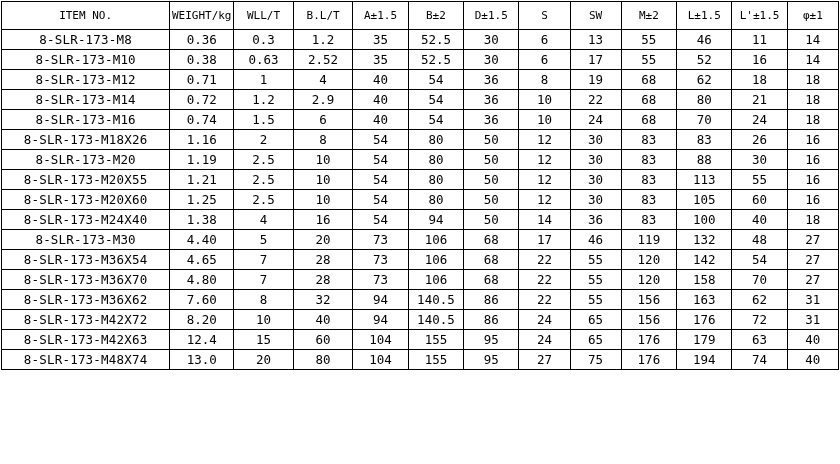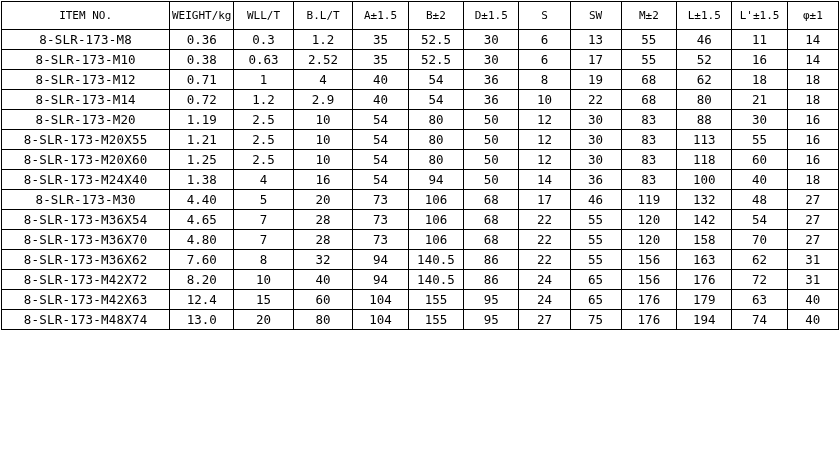--- a/index.html
+++ b/index.html
@@ -152,20 +152,50 @@
         <td class="dim">54</td>
         <td class="dim">36</td>
         <td class="dim">10</td>
         <td class="dim">22</td>
         <td class="dim">68</td>
         <td class="dim">80</td>
         <td class="dim">21</td>
         <td class="dim">18</td>
       </tr>
       <tr>
+        <td class="item-cell">8-SLR-173-M16</td>
+        <td class="val">0.74</td>
+        <td class="val">1.5</td>
+        <td class="val">6</td>
+        <td class="dim">40</td>
+        <td class="dim">54</td>
+        <td class="dim">36</td>
+        <td class="dim">10</td>
+        <td class="dim">24</td>
+        <td class="dim">68</td>
+        <td class="dim">70</td>
+        <td class="dim">24</td>
+        <td class="dim">18</td>
+      </tr>
+      <tr>
+        <td class="item-cell">8-SLR-173-M18X26</td>
+        <td class="val">1.16</td>
+        <td class="val">2</td>
+        <td class="val">8</td>
+        <td class="dim">54</td>
+        <td class="dim">80</td>
+        <td class="dim">50</td>
+        <td class="dim">12</td>
+        <td class="dim">30</td>
+        <td class="dim">83</td>
+        <td class="dim">83</td>
+        <td class="dim">26</td>
+        <td class="dim">16</td>
+      </tr>
+      <tr>
         <td class="item-cell">8-SLR-173-M20</td>
         <td class="val">1.19</td>
         <td class="val">2.5</td>
         <td class="val">10</td>
         <td class="dim">54</td>
         <td class="dim">80</td>
         <td class="dim">50</td>
         <td class="dim">12</td>
         <td class="dim">30</td>
         <td class="dim">83</td>
@@ -192,21 +222,21 @@
         <td class="item-cell">8-SLR-173-M20X60</td>
         <td class="val">1.25</td>
         <td class="val">2.5</td>
         <td class="val">10</td>
         <td class="dim">54</td>
         <td class="dim">80</td>
         <td class="dim">50</td>
         <td class="dim">12</td>
         <td class="dim">30</td>
         <td class="dim">83</td>
-        <td class="dim">118</td>
+        <td class="dim">105</td>
         <td class="dim">60</td>
         <td class="dim">16</td>
       </tr>
       <tr>
         <td class="item-cell">8-SLR-173-M24X40</td>
         <td class="val">1.38</td>
         <td class="val">4</td>
         <td class="val">16</td>
         <td class="dim">54</td>
         <td class="dim">94</td>

